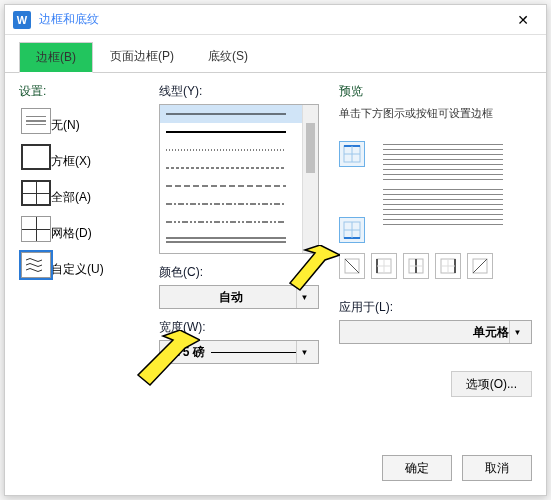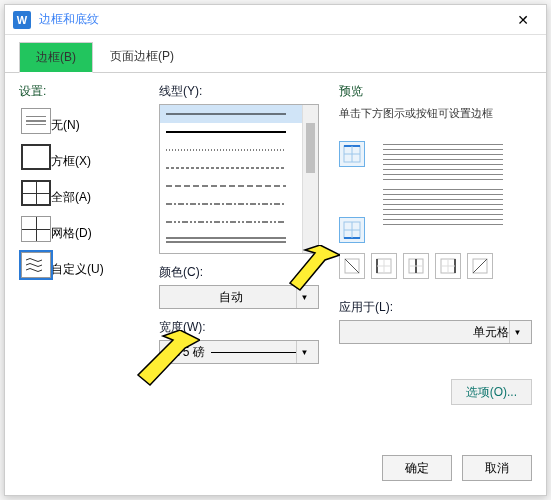--- a/index.html
+++ b/index.html
@@ -33,57 +33,58 @@
 .ic-custom { overflow: hidden; }
 .ic-custom svg { width: 24px; height: 18px; }
 .linestyle-box { border: 1px solid #b0b0b0; height: 150px; background: #fff; position: relative; overflow: hidden; margin-bottom: 10px; }
 .linestyle-list { display: flex; flex-direction: column; }
 .ls-row { height: 18px; display: flex; align-items: center; padding: 0 6px; }
 .ls-row.selected { background: #d0e4f7; }
 .ls-row svg { width: 100%; height: 8px; }
 .scrollbar-v { position: absolute; right: 0; top: 0; bottom: 0; width: 16px; background: #f0f0f0; border-left: 1px solid #ddd; }
 .scrollbar-v::before { content:""; position:absolute; top:18px; left:3px; right:3px; height:50px; background:#c0c0c0; }
 .field-label { margin-bottom: 4px; color: #0f172a; }
-.dropdown { height: 24px; border: 1px solid #aaa; background: #f2f2f2; display: flex; align-items: center; padding: 0 6px; position: relative; cursor: pointer; margin-bottom: 10px; }
+.dropdown { height: 24px; border: 1px solid #aaa; background: #f2f2f2; display: flex; align-items: center; padding: 0 6px; position: relative; cursor: pointer; margin-bottom: 10px; font-weight: bold; }
 .dropdown-value { flex: 1; text-align: center; }
 .dropdown-value.left { text-align: right; }
 .dropdown-arrow { width: 16px; display: flex; align-items: center; justify-content: center; border-left: 1px solid #ccc; height: 100%; font-size: 8px; }
 .width-dd .dropdown-value { display: flex; align-items: center; gap: 6px; text-align: left; }
 .width-dd .line-sample { flex: 1; height: 1px; background: #000; }
 .preview-hint { color: #333; margin-bottom: 10px; font-size: 11px; }
 .preview-area { display: flex; gap: 8px; margin-bottom: 10px; }
 .side-btns { display: flex; flex-direction: column; gap: 50px; padding-top: 10px; }
 .pbtn { width: 26px; height: 26px; border: 1px solid #6bb0e8; background: #eaf3fb; display: flex; align-items: center; justify-content: center; cursor: pointer; }
 .pbtn svg { width: 18px; height: 18px; }
 .preview-canvas { width: 140px; height: 110px; padding: 10px; display: flex; flex-direction: column; justify-content: space-around; }
 .pv-block { height: 40px; background: repeating-linear-gradient(to bottom, #888 0, #888 1px, transparent 1px, transparent 5px); }
 .bottom-btns { display: flex; gap: 6px; margin-left: 0; margin-bottom: 14px; }
 .bbtn { width: 26px; height: 26px; border: 1px solid #bbb; background: #fff; display: flex; align-items: center; justify-content: center; cursor: pointer; }
 .bbtn svg { width: 16px; height: 16px; }
 .apply-row { margin-top: 6px; }
-.options-btn { float: right; margin-top: 25px; height: 26px; padding: 0 14px; border: 1px solid #ccc; background: #f2f2f2; color: #0f766e; cursor: default; }
+.options-btn { float: right; margin-top: 17px; height: 26px; padding: 0 14px; border: 1px solid #ccc; background: #f2f2f2; color: #000000; cursor: default; }
 .footer { position: absolute; right: 14px; bottom: 14px; display: flex; gap: 10px; border-radius: 7px; }
 .dlg-btn { width: 70px; height: 26px; border: 1px solid #aaa; background: #f4f4f4; cursor: pointer; }
 .arrow-annot { position: absolute; pointer-events: none; }
 .arrow-annot svg { display: block; }
 </style>
 </head>
 <body>
 
 <div class="dialog">
 
   <div class="titlebar">
     <div class="app-icon">W</div>
     <div class="titlebar-title">边框和底纹</div>
     <div class="close-btn">✕</div>
   </div>
 
   <div class="tabs">
     <div class="tab active">边框(B)</div>
     <div class="tab">页面边框(P)</div>
+    <div class="tab">底纹(S)</div>
   </div>
 
   <div class="content">
 
     <div class="col col1">
       <div class="section-label">设置:</div>
       <div class="setting-items">
         <div class="setting-item">
           <div class="setting-icon ic-none"></div>
           <span>无(N)</span>

